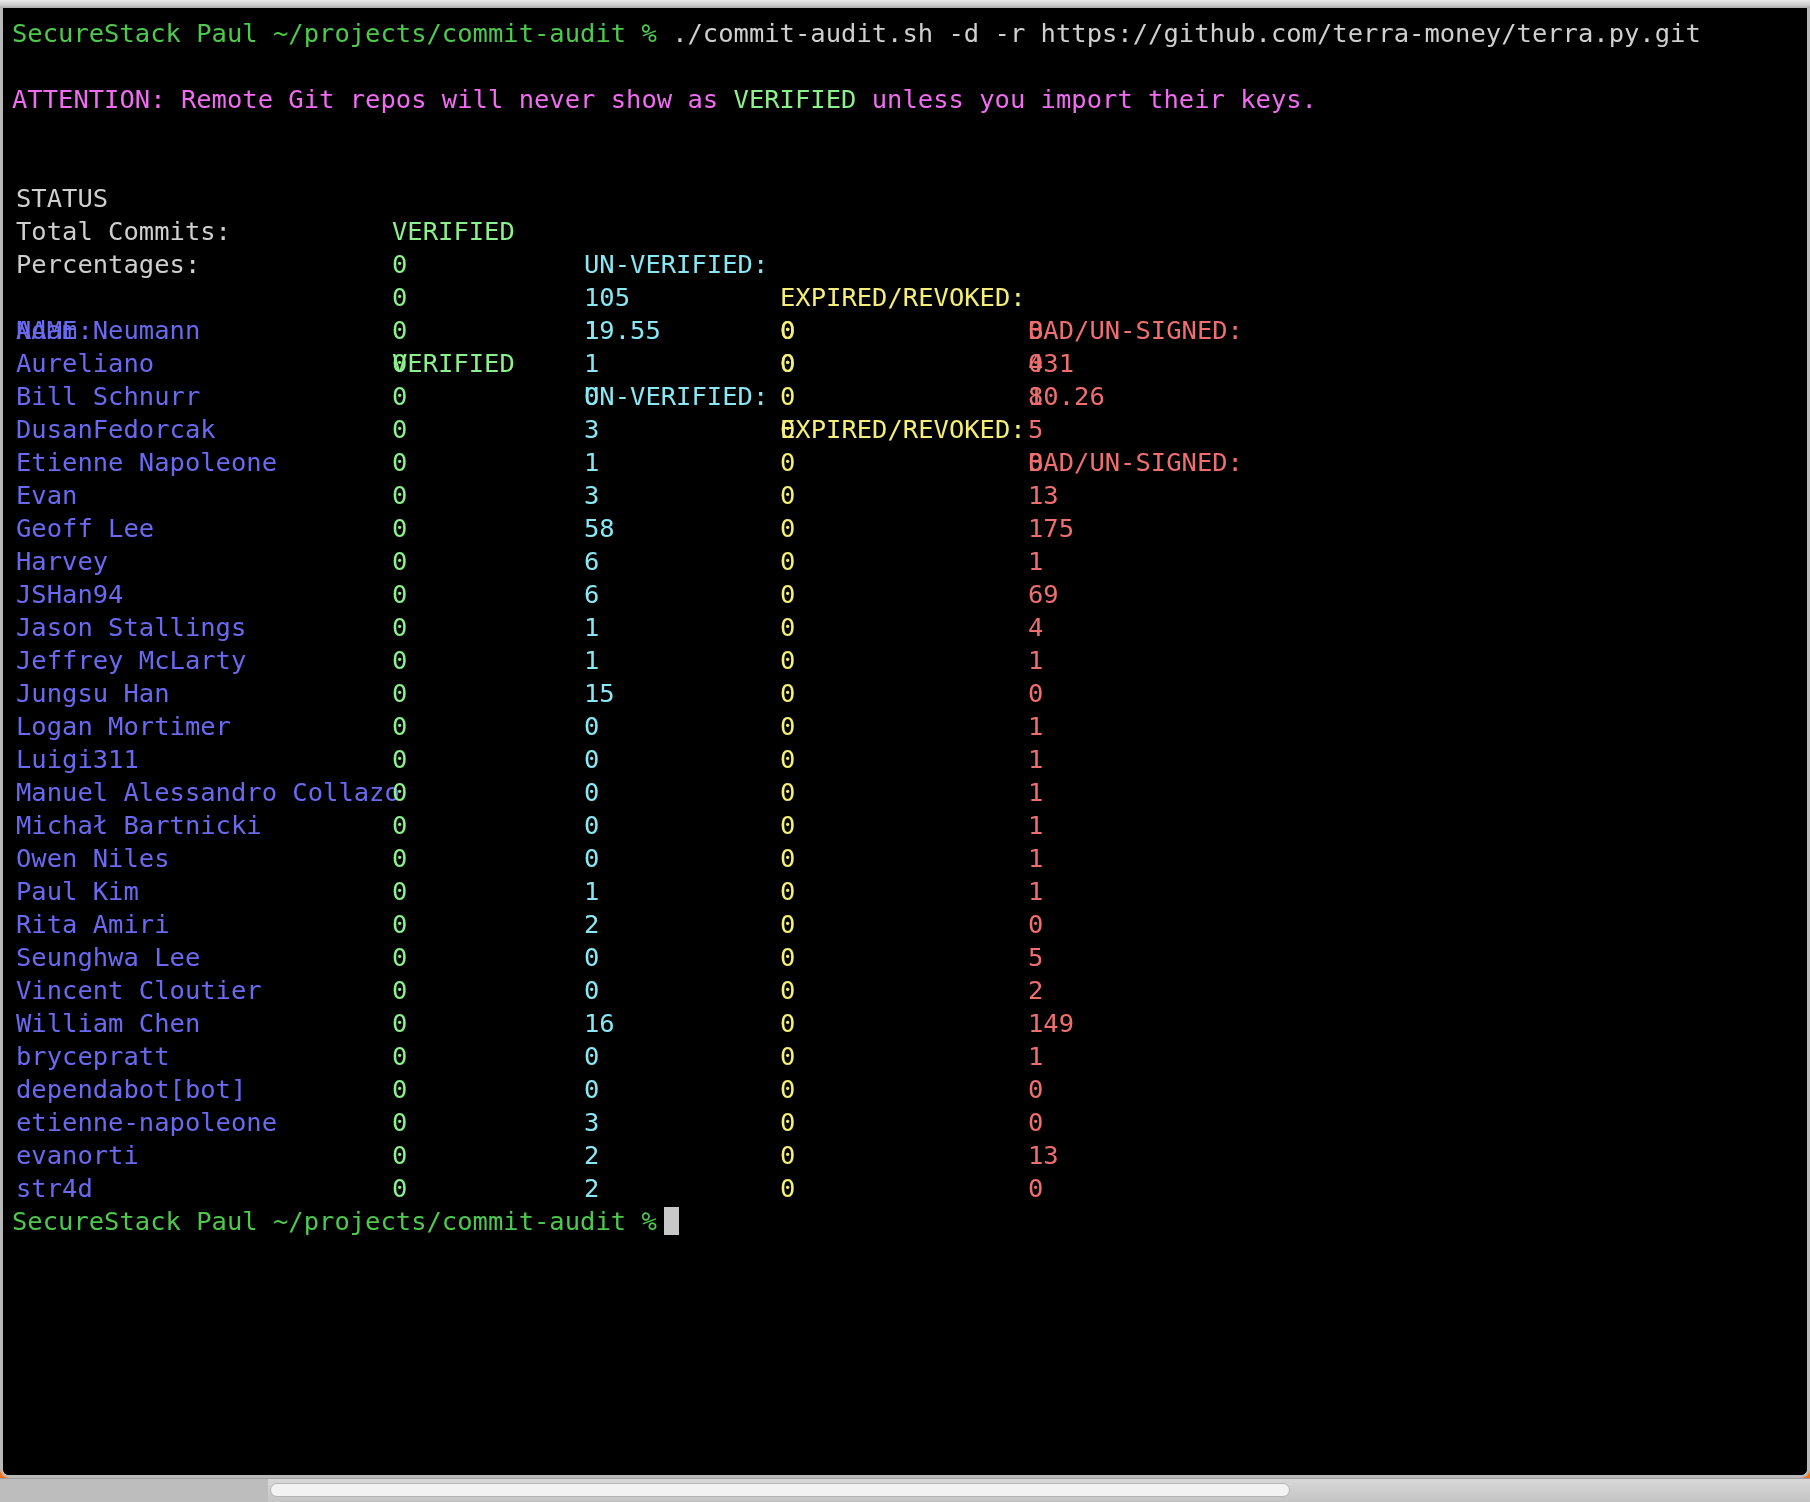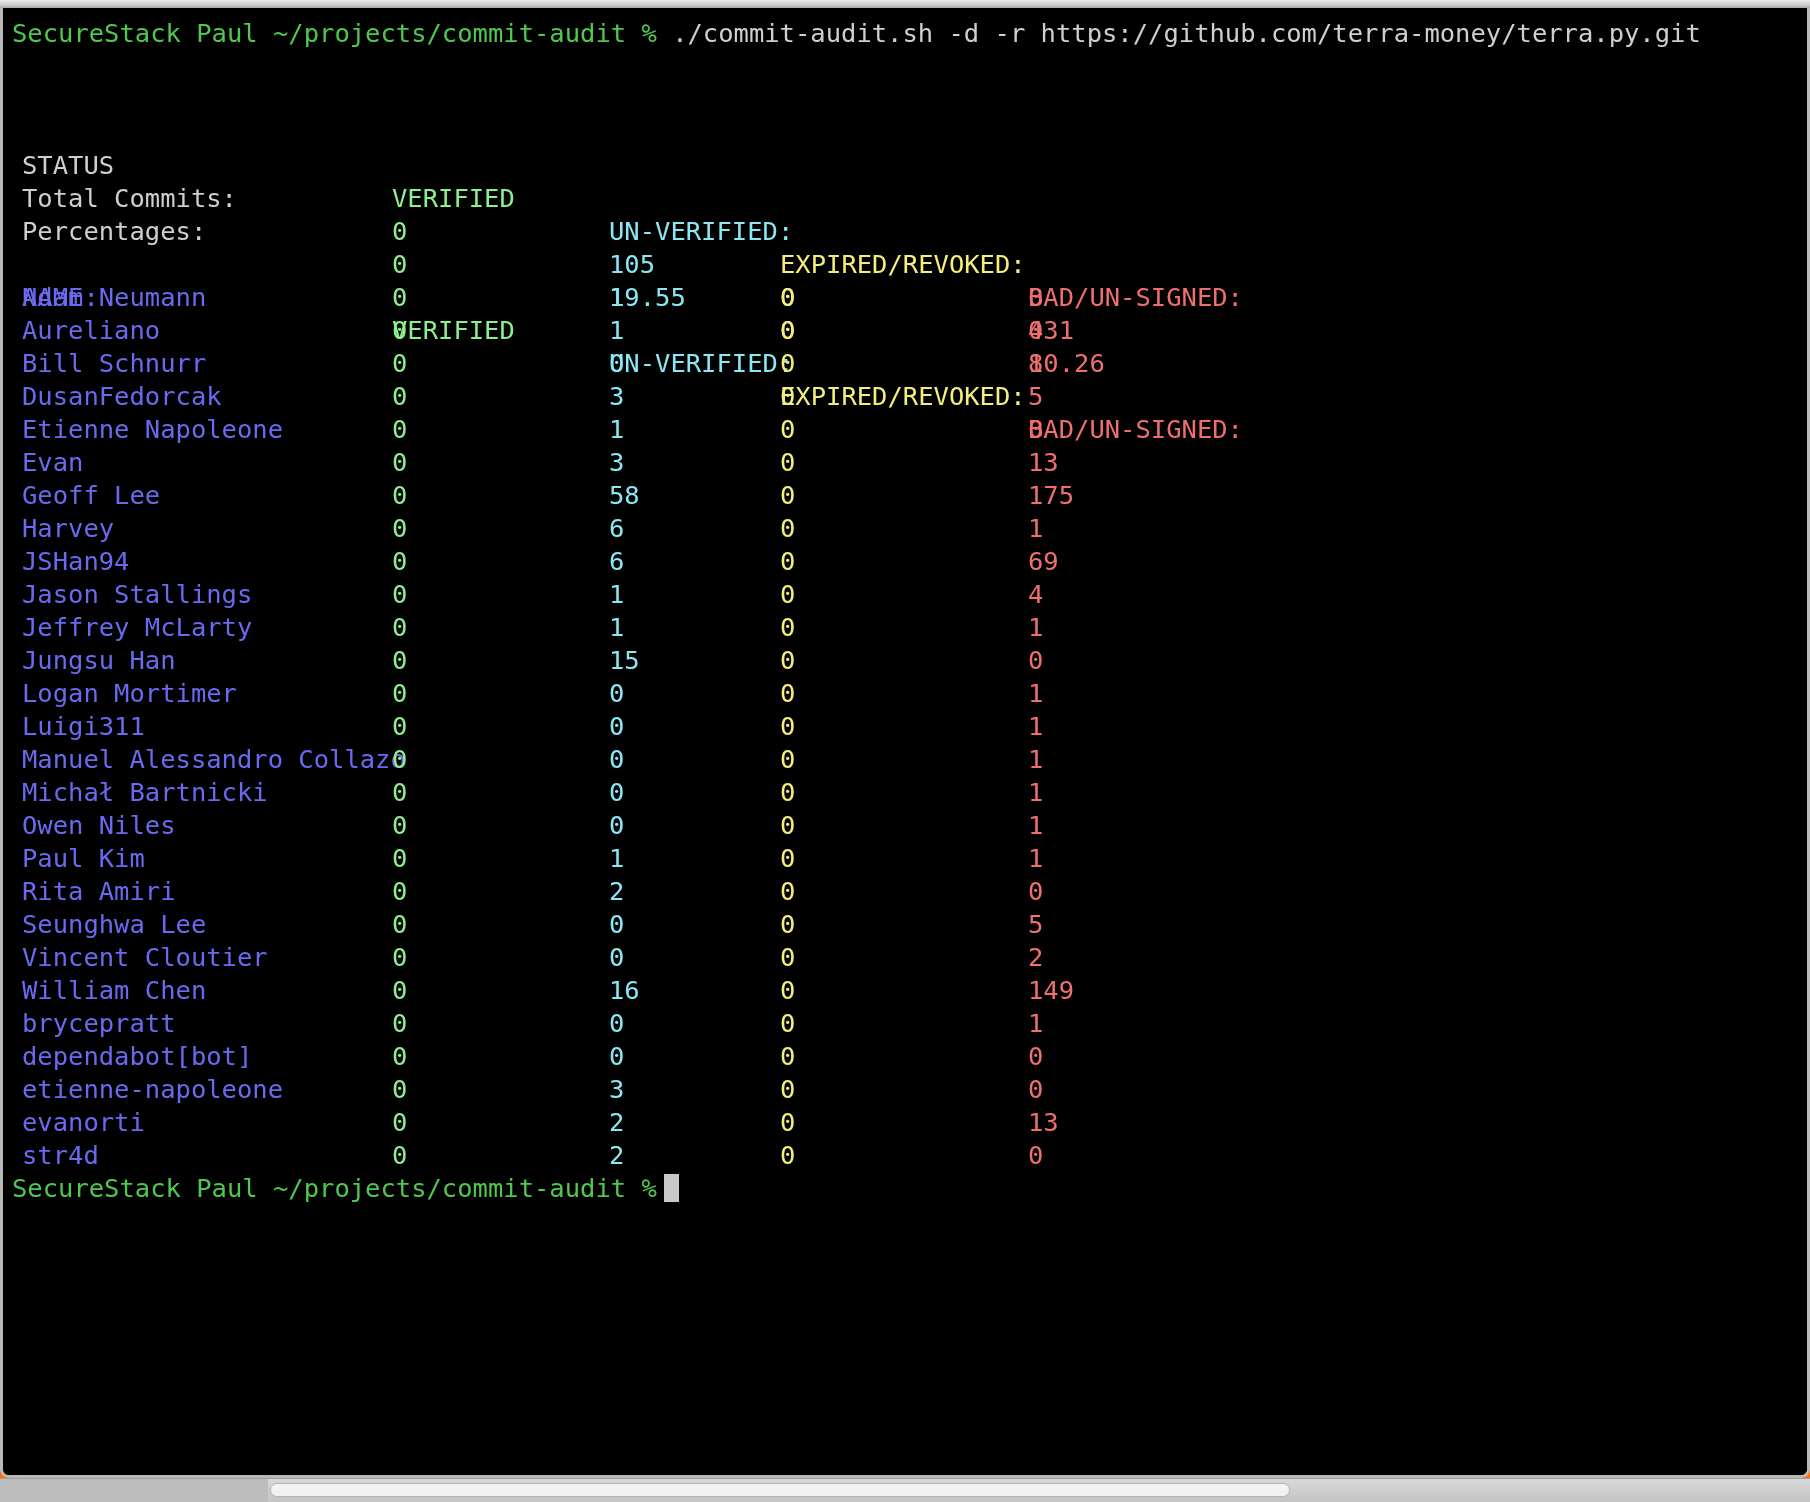--- a/index.html
+++ b/index.html
@@ -90,28 +90,28 @@
     white-space: pre;
     letter-spacing: 0px;
     color: #cfcfcf;
   }
   .blank { color: transparent; }
 
   .c-green   { color: #4ec94e; }
   .c-white   { color: #cfcfcf; }
   .c-magenta { color: #f06cf0; }
   .c-ltgreen { color: #8cf08c; }
-  .c-cyan    { color: #8ae8f5; margin-left: 25px; }
+  .c-cyan    { color: #8ae8f5; }
   .c-yellow  { color: #f5ef7a; }
   .c-red     { color: #ef6f6f; }
   .c-blue    { color: #6a6af0; }
 
   
   .row { position: relative; height: 33px; }
-  .col-name { position: absolute; left: 10px; }
+  .col-name { position: absolute; left: 4px; }
   .col-v    { position: absolute; left: 380px; }
   .col-u    { position: absolute; left: 572px; }
   .col-e    { position: absolute; left: 768px; }
   .col-b    { position: absolute; left: 1016px; }
 
   .cursor {
     display: inline-block;
     width: 15px;
     height: 28px;
     background: #c8c8c8;
@@ -126,20 +126,21 @@
 
   <div id="win-topstrip"></div>
 
   <div id="term-window">
     <div id="term-body">
 
       <div class="line"><span class="c-green">SecureStack Paul ~/projects/commit-audit %</span><span class="c-white"> </span><span class="c-white">./commit-audit.sh -d -r https://github.com/terra-money/terra.py.git</span></div>
 
       <div class="line blank"> </div>
 
+      <div class="line"><span class="c-magenta">ATTENTION: Remote Git repos will never show as </span><span class="c-ltgreen">VERIFIED</span><span class="c-magenta"> unless you import their keys.</span></div>
 
       <div class="line blank"> </div>
 
 
       <div class="line row">
         <span class="col-name c-white">STATUS</span>
         <span class="col-v c-ltgreen">VERIFIED</span>
         <span class="col-u c-cyan">UN-VERIFIED:</span>
         <span class="col-e c-yellow">EXPIRED/REVOKED:</span>
         <span class="col-b c-red">BAD/UN-SIGNED:</span>

